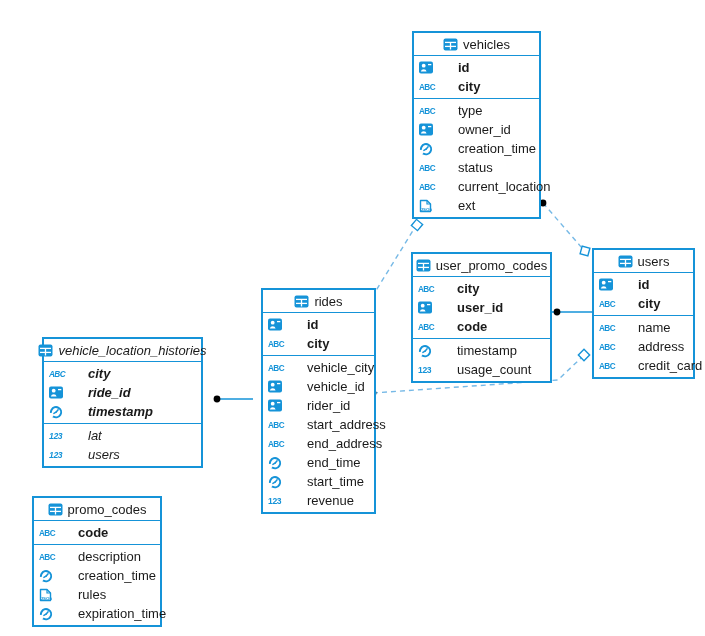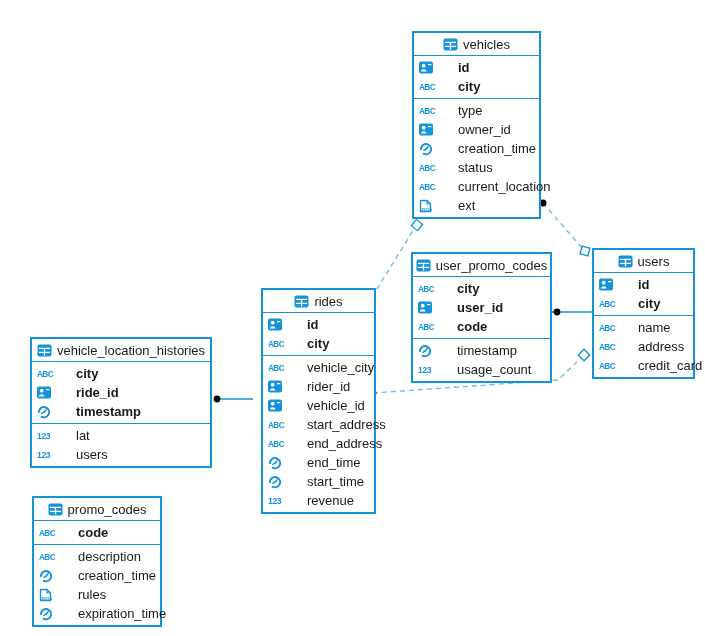--- a/index.html
+++ b/index.html
@@ -307,32 +307,32 @@
         </div>
         <div class="frow">
           <span class="ic">
             <svg width="14" height="13" viewBox="0 0 14 13">
               <rect x="0" y="0.5" width="14" height="12" rx="2" fill="#1593d8"></rect>
               <circle cx="4.7" cy="4.7" r="1.9" fill="#fff"></circle>
               <path d="M1.8 10.6 a3 3 0 0 1 5.8 0 z" fill="#fff"></path>
               <line x1="9" y1="3.6" x2="12.3" y2="3.6" stroke="#fff" stroke-width="1.3"></line>
             </svg>
           </span>
+          <span class="lbl">vehicle_id</span>
+        </div>
+        <div class="frow">
+          <span class="ic">
+            <svg width="14" height="13" viewBox="0 0 14 13">
+              <rect x="0" y="0.5" width="14" height="12" rx="2" fill="#1593d8"></rect>
+              <circle cx="4.7" cy="4.7" r="1.9" fill="#fff"></circle>
+              <path d="M1.8 10.6 a3 3 0 0 1 5.8 0 z" fill="#fff"></path>
+              <line x1="9" y1="3.6" x2="12.3" y2="3.6" stroke="#fff" stroke-width="1.3"></line>
+            </svg>
+          </span>
           <span class="lbl">rider_id</span>
-        </div>
-        <div class="frow">
-          <span class="ic">
-            <svg width="14" height="13" viewBox="0 0 14 13">
-              <rect x="0" y="0.5" width="14" height="12" rx="2" fill="#1593d8"></rect>
-              <circle cx="4.7" cy="4.7" r="1.9" fill="#fff"></circle>
-              <path d="M1.8 10.6 a3 3 0 0 1 5.8 0 z" fill="#fff"></path>
-              <line x1="9" y1="3.6" x2="12.3" y2="3.6" stroke="#fff" stroke-width="1.3"></line>
-            </svg>
-          </span>
-          <span class="lbl">vehicle_id</span>
         </div>
         <div class="frow">
           <span class="ic">
             <svg width="19" height="11" viewBox="0 0 19 11">
               <text x="0" y="9" font-family="Liberation Sans,sans-serif" font-size="8.2" font-weight="bold" letter-spacing="-0.6" fill="#1593d8">ABC</text>
             </svg>
           </span>
           <span class="lbl">start_address</span>
         </div>
         <div class="frow">
@@ -366,21 +366,21 @@
         <div class="frow">
           <span class="ic">
             <svg width="17" height="11" viewBox="0 0 17 11">
               <text x="0" y="9" font-family="Liberation Sans,sans-serif" font-size="8.6" font-weight="bold" letter-spacing="-0.4" fill="#1593d8">123</text>
             </svg>
           </span>
           <span class="lbl">revenue</span>
         </div>
       </div>
     </div>
-    <div class="er-table" style="left: 30px; top: 337px; width: 182px;">
+    <div class="er-table" style="left: 42px; top: 337px; width: 161px; font-style: italic;">
       <div class="thead">
         <span class="ic" style="flex:0 0 auto;width:auto">
           <svg width="15" height="13" viewBox="0 0 15 13">
             <rect x="0.5" y="0.5" width="14" height="12" rx="2" fill="#1593d8"></rect>
             <line x1="2" y1="4.4" x2="13" y2="4.4" stroke="#fff" stroke-width="1.3"></line>
             <line x1="2" y1="8.4" x2="13" y2="8.4" stroke="#fff" stroke-width="1.3"></line>
             <line x1="7.5" y1="4.4" x2="7.5" y2="11.5" stroke="#fff" stroke-width="1.3"></line>
           </svg>
         </span>
         <span class="lbl">vehicle_location_histories</span>

